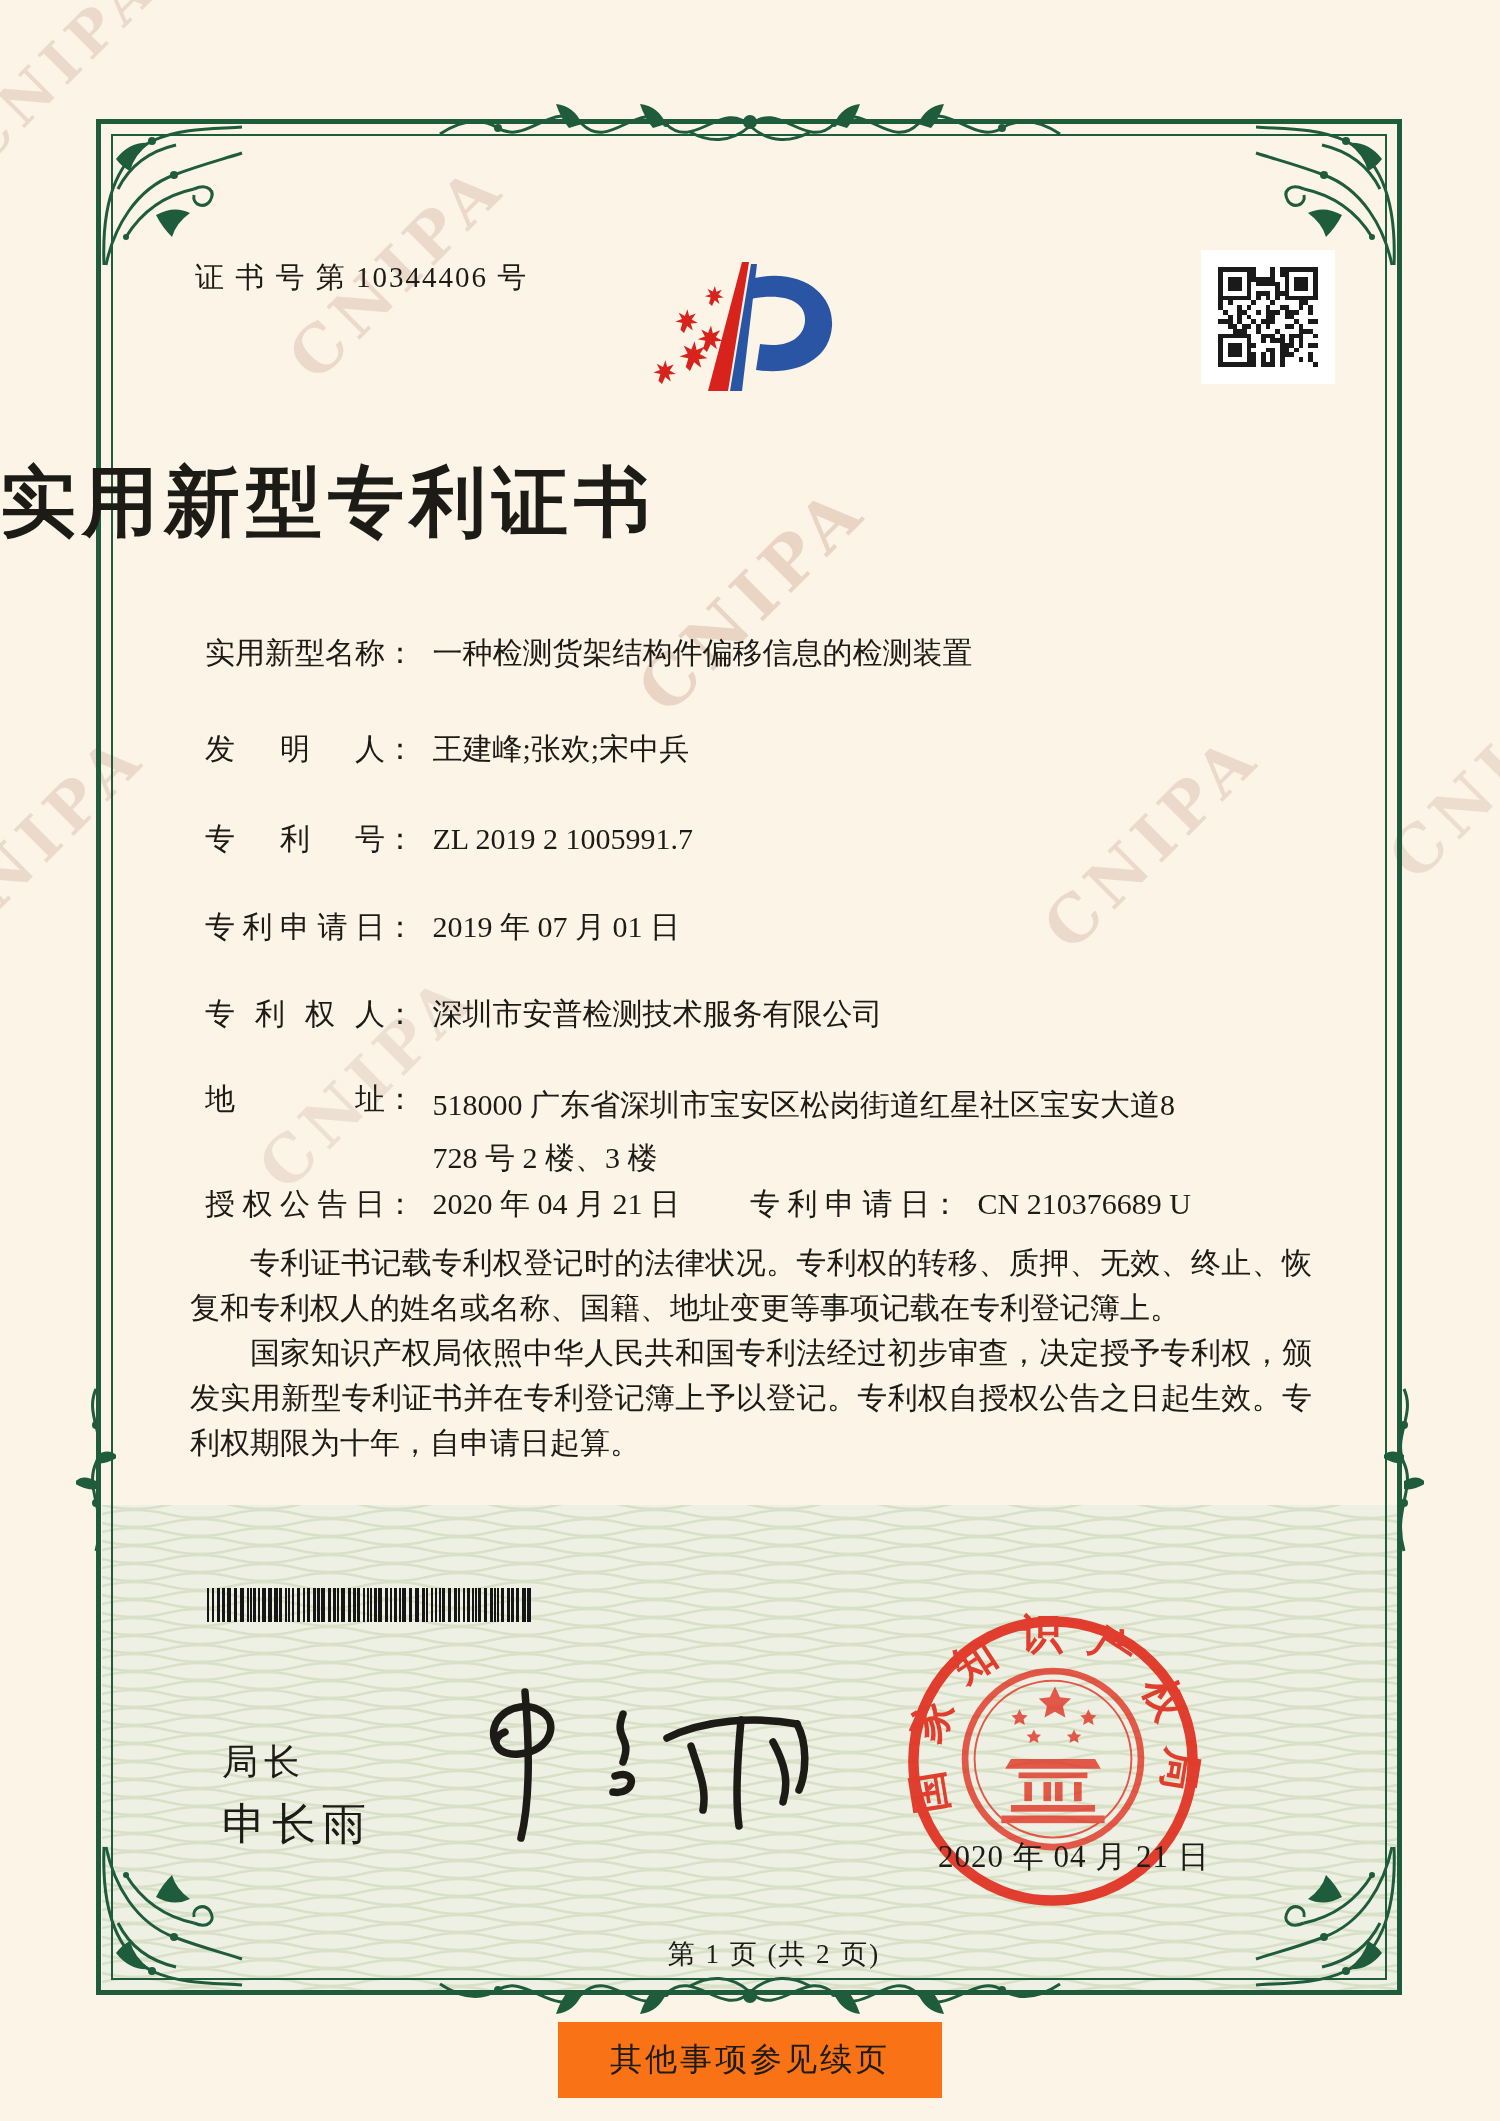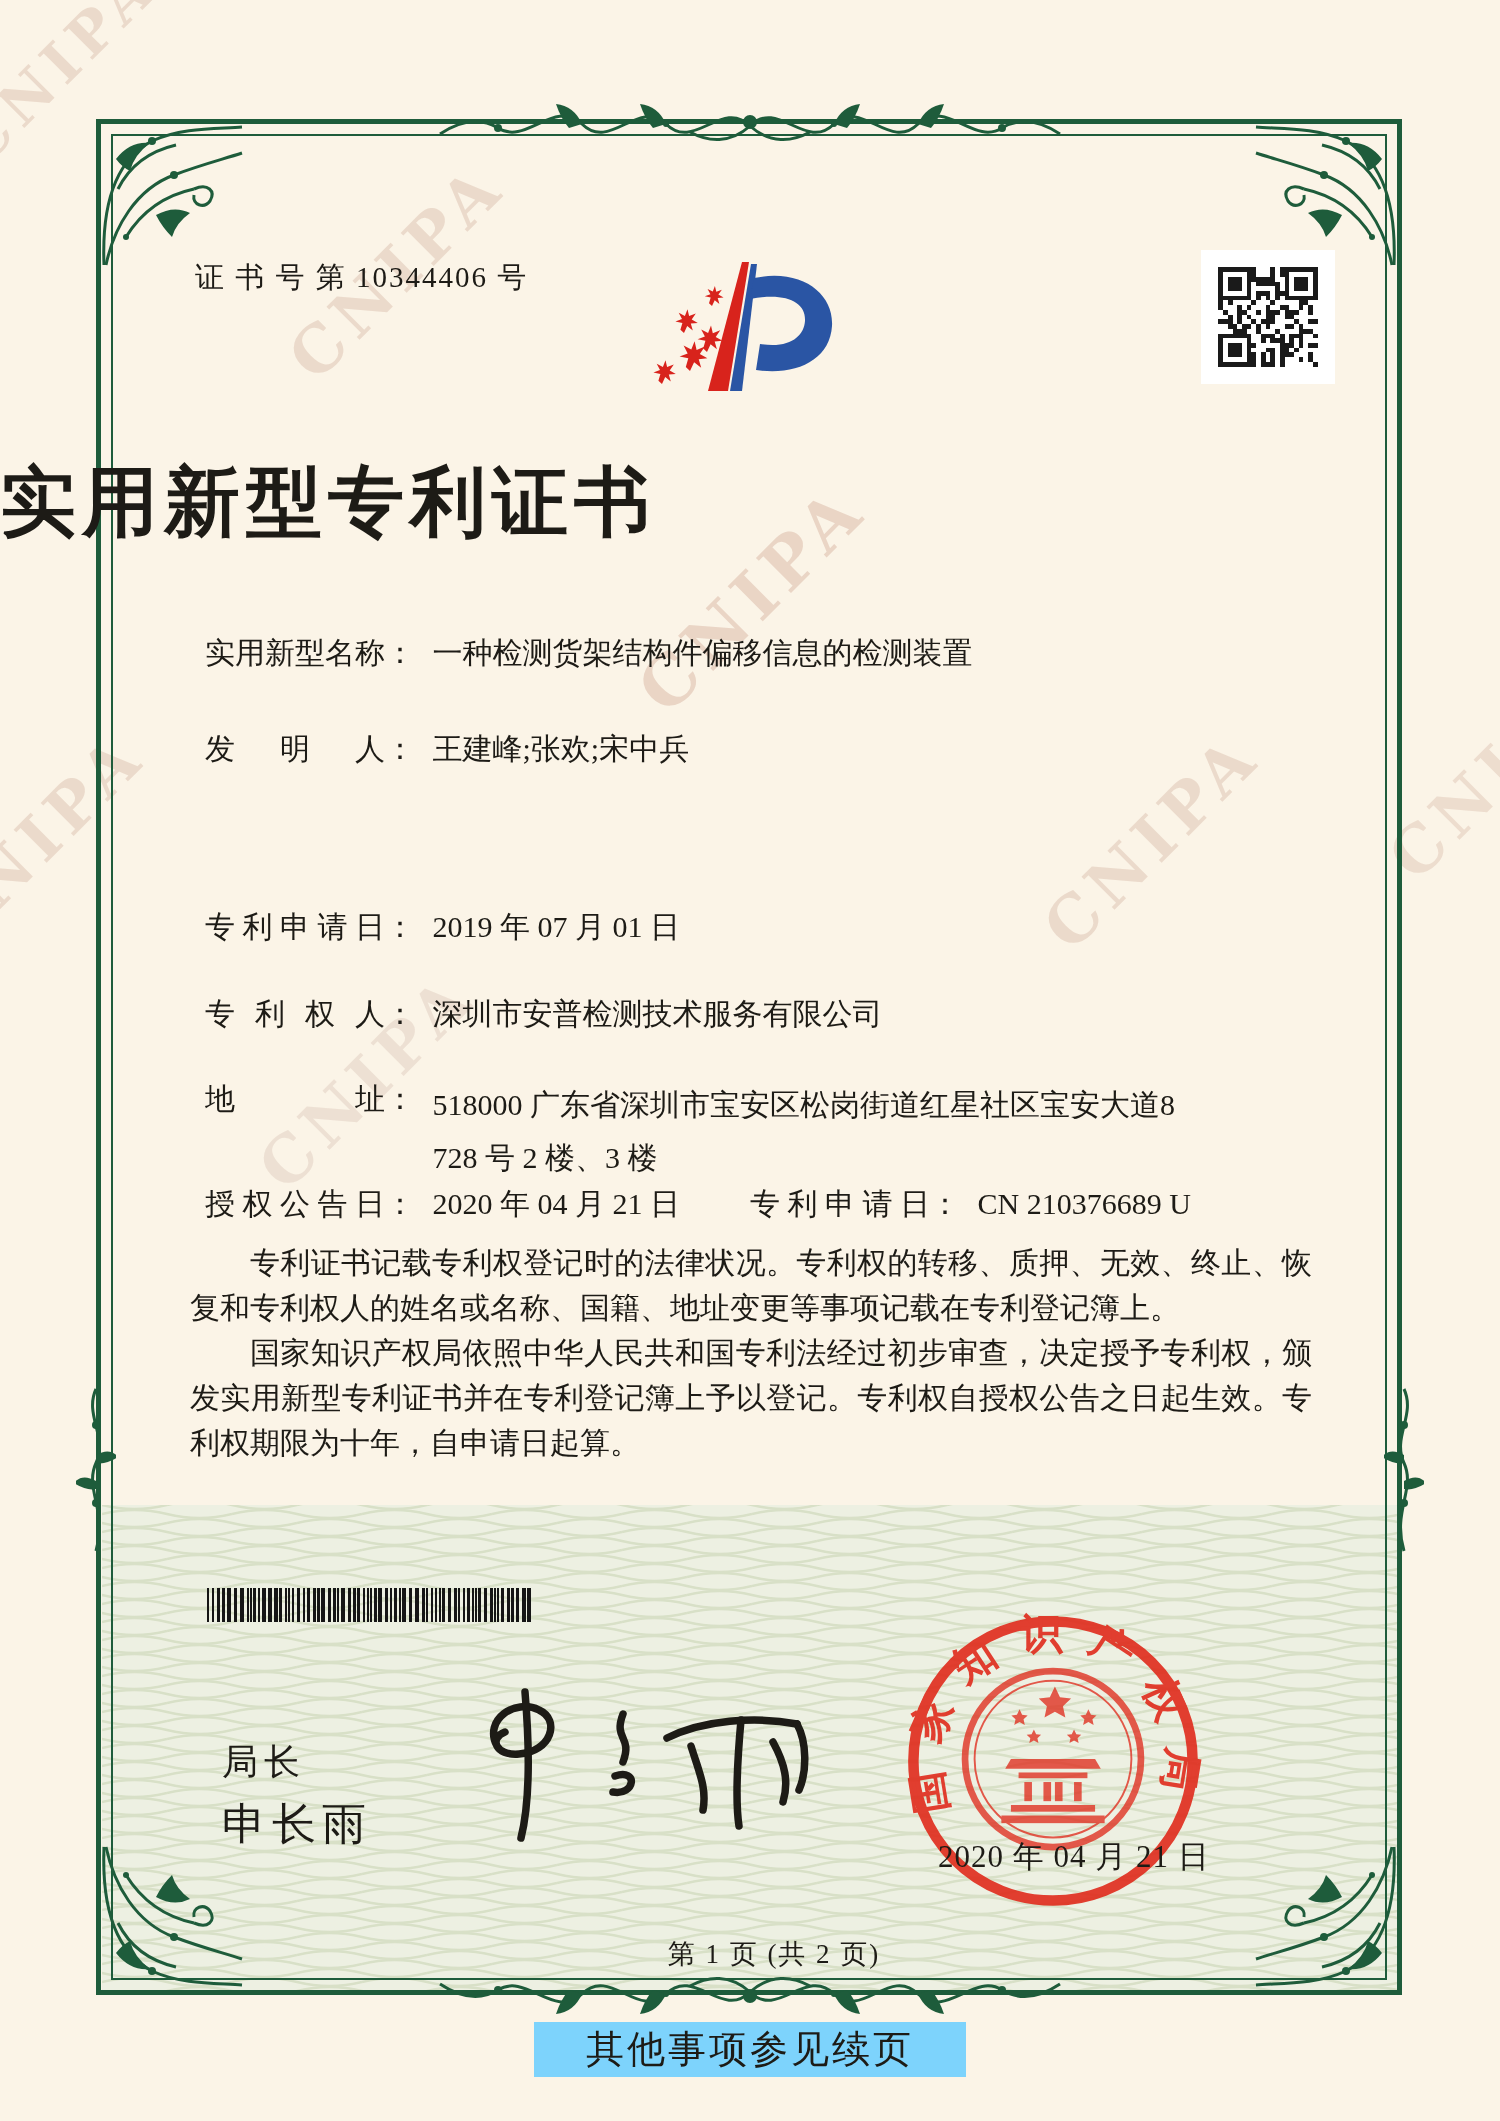--- a/index.html
+++ b/index.html
@@ -72,22 +72,22 @@
   .barcode{position:absolute;left:207px;top:1588px;z-index:5;}
   .barcode svg{display:block;fill:#151515;}
   .official-title{position:absolute;left:222px;top:1738px;z-index:5;
                   font-family:Liberation Mono, monospace;font-size:36px;letter-spacing:6px;}
   .official-name{position:absolute;left:222px;top:1795px;z-index:5;
                  font-family:"Liberation Sans","DejaVu Sans",sans-serif;font-size:44px;letter-spacing:6px;}
   .signature{position:absolute;left:455px;top:1680px;z-index:5;color:var(--ink);}
   .seal{position:absolute;left:900px;top:1608px;z-index:6;color:var(--seal-red);opacity:.9;}
   .seal-date{position:absolute;left:938px;top:1836px;z-index:7;font-size:31px;letter-spacing:1px;white-space:nowrap;}
   .page-info{position:absolute;left:0;right:0;top:1936px;z-index:5;text-align:center;font-size:27px;letter-spacing:2px;padding-left:48px;}
-  .note-box{position:absolute;left:50%;top:2022px;transform:translateX(-50%);z-index:5;background:#7dd3fc;
-            padding:2px 52px;font-size:38px;letter-spacing:3px;white-space:nowrap;}
+  .note-box{position:absolute;left:50%;top:2022px;transform:translateX(-50%);z-index:5;background:#f97316;
+            padding:16px 52px;font-size:32px;letter-spacing:3px;white-space:nowrap;}
 </style>
 </head>
 <body>
 
 <div class="page">
 
   <div class="wm wm1">CNIPA</div>
   <div class="wm wm2">CNIPA</div>
   <div class="wm wm3">CNIPA</div>
   <div class="wm wm4">CNIPA</div>
@@ -490,20 +490,24 @@
   <div class="doc-title">实用新型专利证书</div>
 
   <div class="row row-name">
     <span class="flabel">实用新型名称</span><span class="fcolon">：</span>
     <span class="fvalue">一种检测货架结构件偏移信息的检测装置</span>
   </div>
   <div class="row row-inventor">
     <span class="flabel">发明人</span><span class="fcolon">：</span>
     <span class="fvalue">王建峰;张欢;宋中兵</span>
   </div>
+  <div class="row row-patentno">
+    <span class="flabel">专利号</span><span class="fcolon">：</span>
+    <span class="fvalue">ZL 2019 2 1005991.7</span>
+  </div>
   <div class="row row-filing">
     <span class="flabel">专利申请日</span><span class="fcolon">：</span>
     <span class="fvalue">2019 年 07 月 01 日</span>
   </div>
   <div class="row row-patentee">
     <span class="flabel">专利权人</span><span class="fcolon">：</span>
     <span class="fvalue">深圳市安普检测技术服务有限公司</span>
   </div>
   <div class="row row-address">
     <span class="flabel">地址</span><span class="fcolon">：</span>

